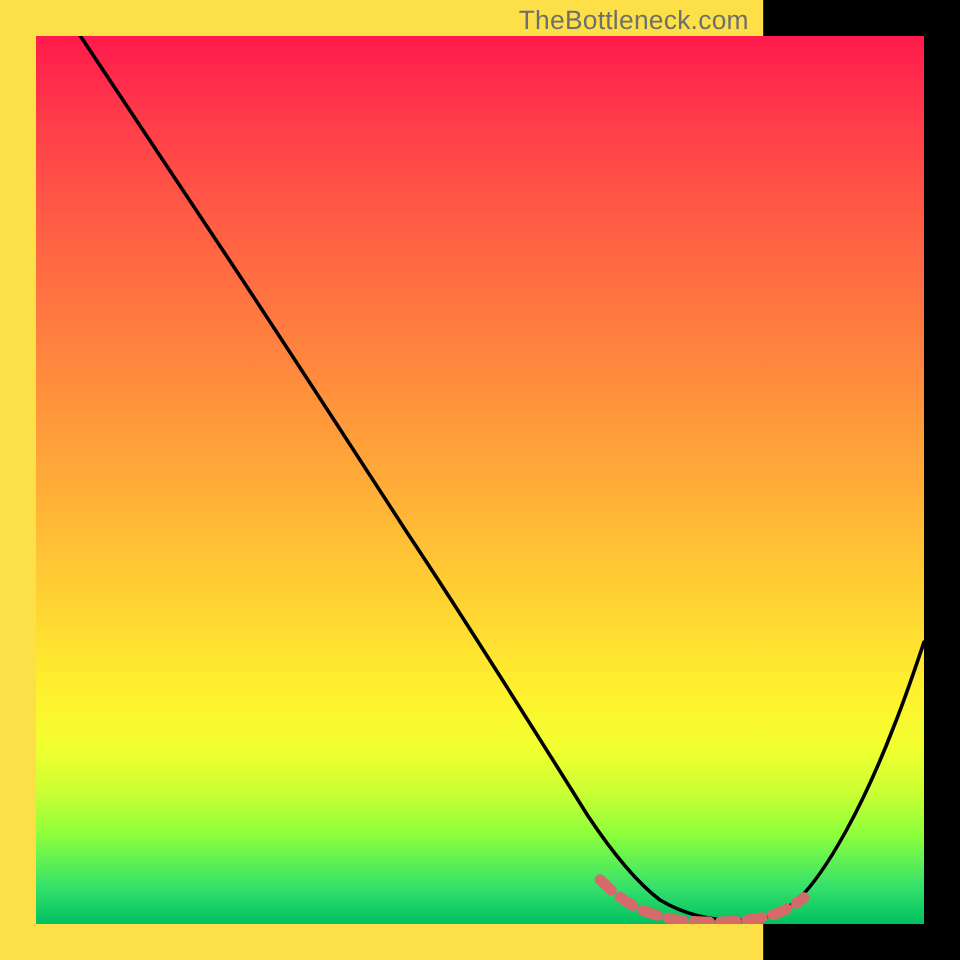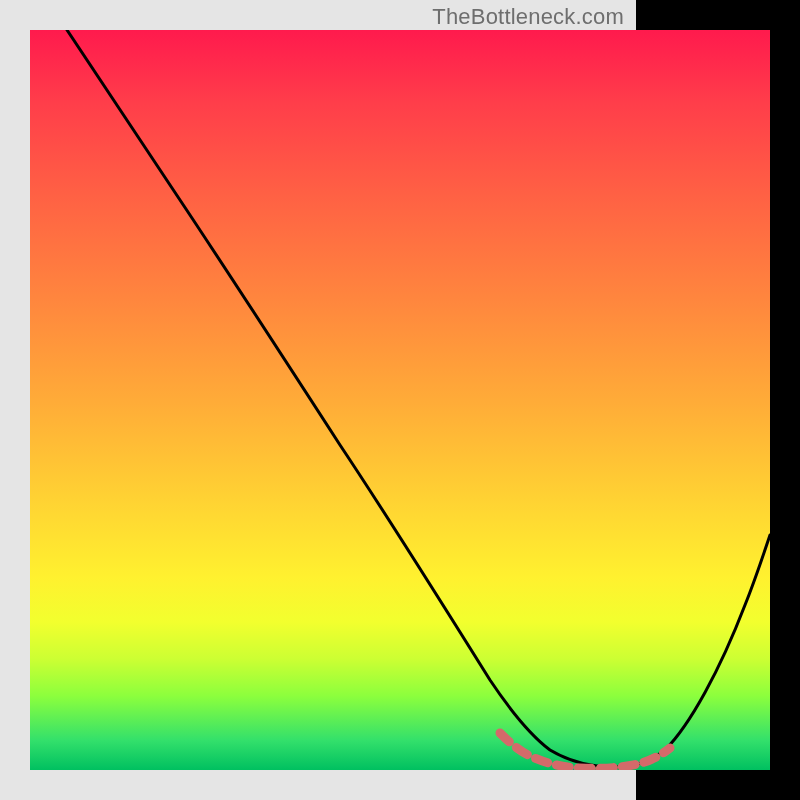--- a/index.html
+++ b/index.html
@@ -10,21 +10,21 @@
     background: #000;
     overflow: hidden;
     font-family: Arial, Helvetica, sans-serif;
   }
   .frame {
     position: absolute;
     top: 0;
     left: 0;
     width: 636px;
     height: 800px;
-    background: #e5e5e5;
+    background: #fde047;
   }
   .plot-area {
     position: absolute;
     top: 30px;
     left: 30px;
     width: 740px;
     height: 740px;
     background: linear-gradient(
       to bottom,
       #ff1a4d 0%,

